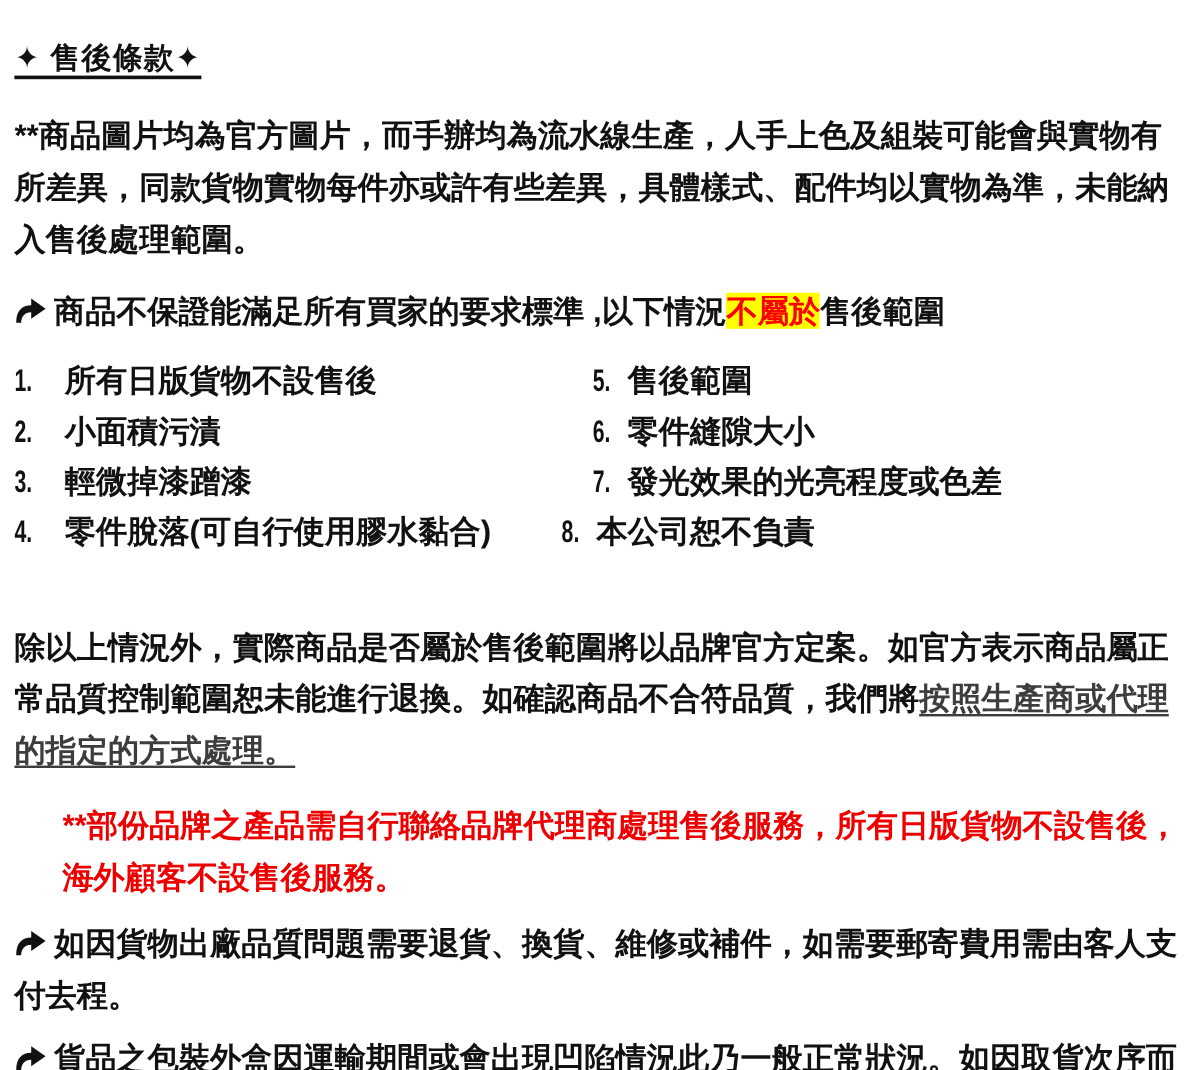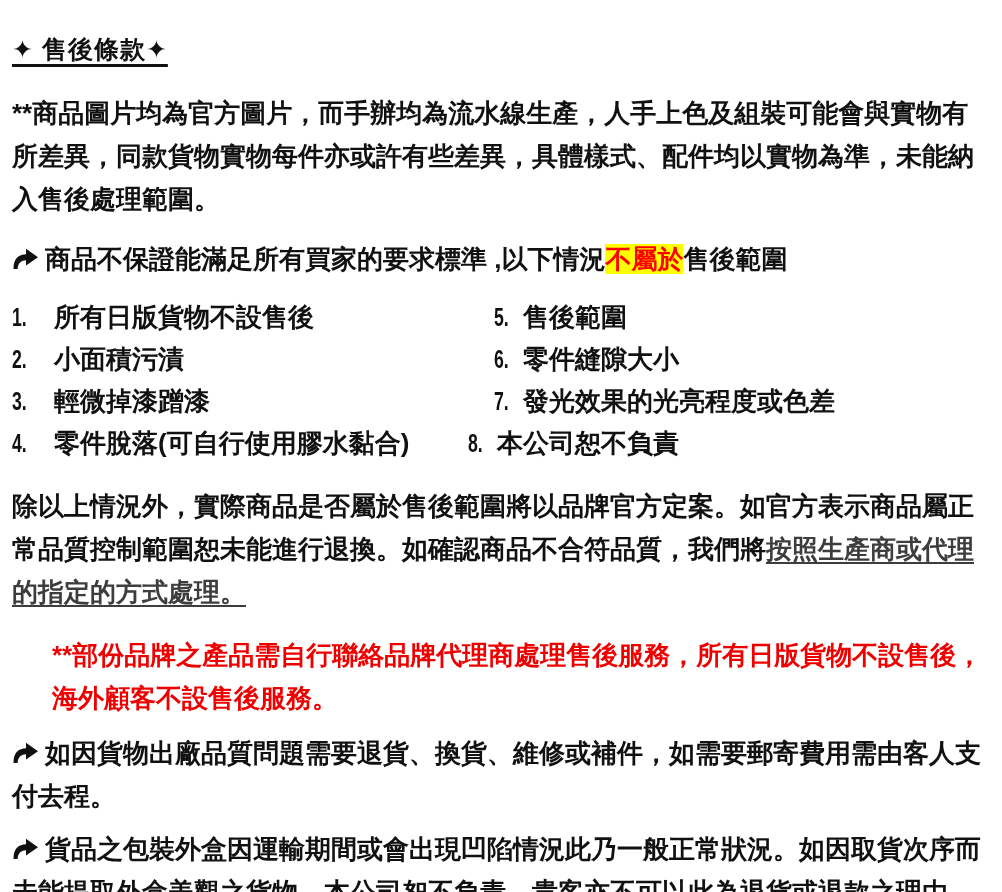--- a/index.html
+++ b/index.html
@@ -71,21 +71,21 @@
     font-weight: 700;
     transform: scaleX(0.68);
     transform-origin: 0 70%;
     letter-spacing: 0px;
   }
   .col-left .num{ width: 42px; flex: 0 0 42px; }
   .col-right .item{ padding-left: 32px; }
   .col-right .item:last-child{ padding-left: 6px; }
   .col-right .num{ width: 29px; flex: 0 0 29px; }
   .decision{
-    margin-top: 20px;
+    margin-top: 53px;
     line-height: 43px;
   }
   .underlined-gray{
     color: var(--muted_underline);
     text-decoration: underline;
     text-decoration-thickness: 2px;
     text-underline-offset: 4px;
   }
   .red-note{
     margin-top: 20px;

